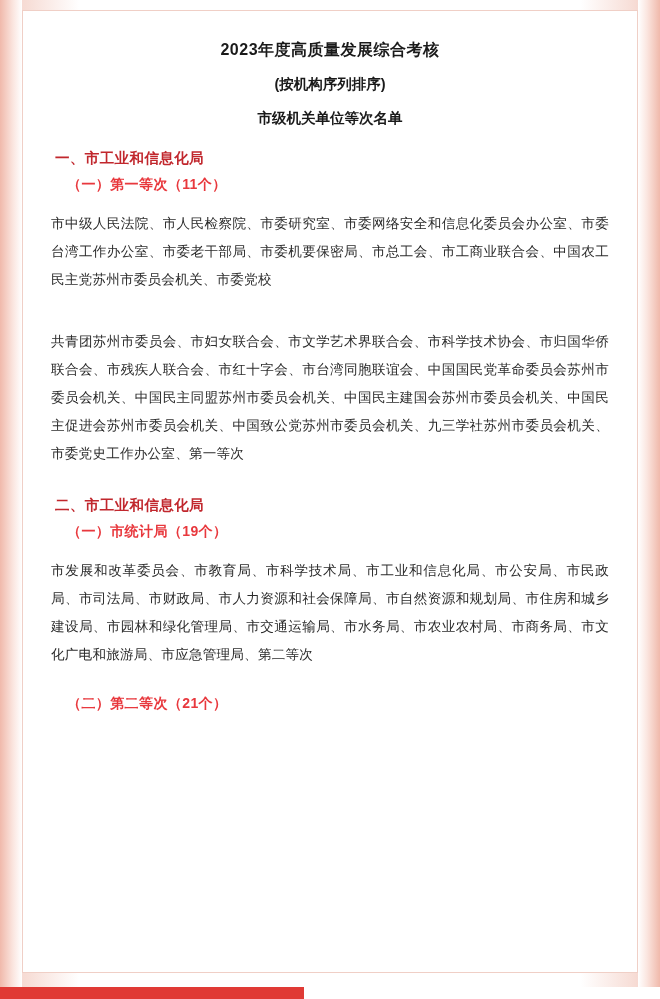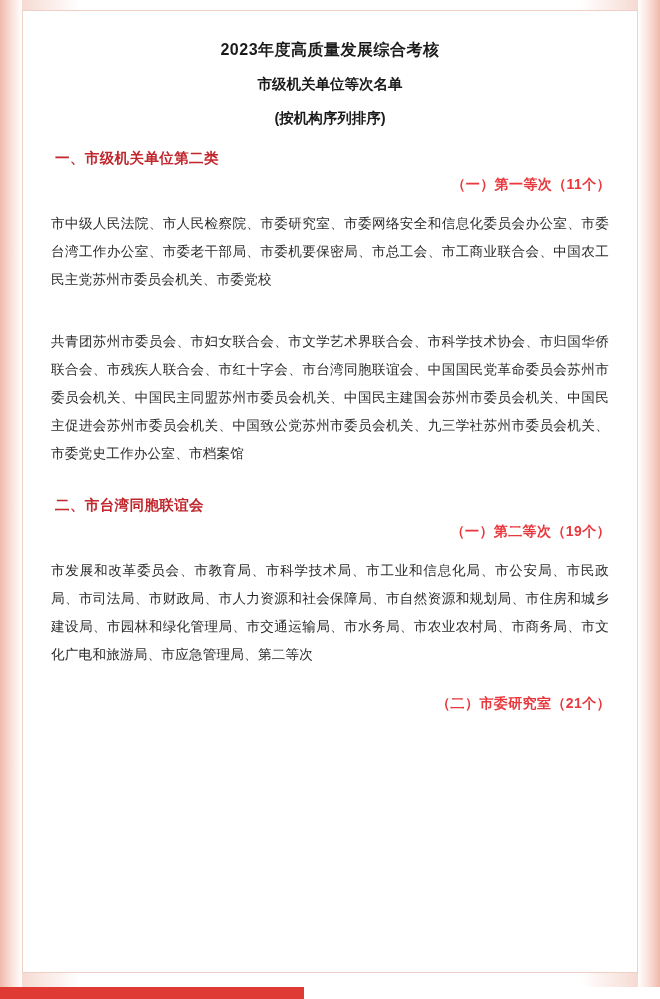--- a/index.html
+++ b/index.html
@@ -57,21 +57,20 @@
     font-size: 14.5px;
     margin: 10px 0 6px 6px;
     letter-spacing: 0.4px;
   }
   .sub-title {
     color: #e8383d;
     font-weight: bold;
     font-size: 14px;
     margin: 8px 0 4px 18px;
     letter-spacing: 0.4px;
-    text-align: right;
   }
   .para {
     color: #2b2b2b;
     font-size: 13.6px;
     line-height: 28px;
     text-align: justify;
     margin: 16px 2px 6px 2px;
     letter-spacing: 0.2px;
   }
   .gap {
@@ -112,42 +111,42 @@
 <body>
 
 <div class="page">
   <div class="edge-left"></div>
   <div class="edge-right"></div>
 
   <div class="page-inner">
 
     <div class="header">
       <div class="title-line">2023年度高质量发展综合考核</div>
+      <div class="title-sub">(按机构序列排序)</div>
       <div class="title-sub">市级机关单位等次名单</div>
-      <div class="title-sub">(按机构序列排序)</div>
     </div>
 
     <div class="content">
 
       <div class="section">
-        <div class="section-title">一、市级机关单位第二类</div>
+        <div class="section-title">一、市工业和信息化局</div>
         <div class="sub-title">（一）第一等次（11个）</div>
         <div class="para">市中级人民法院、市人民检察院、市委研究室、市委网络安全和信息化委员会办公室、市委台湾工作办公室、市委老干部局、市委机要保密局、市总工会、市工商业联合会、中国农工民主党苏州市委员会机关、市委党校</div>
         <div class="gap"></div>
-        <div class="para">共青团苏州市委员会、市妇女联合会、市文学艺术界联合会、市科学技术协会、市归国华侨联合会、市残疾人联合会、市红十字会、市台湾同胞联谊会、中国国民党革命委员会苏州市委员会机关、中国民主同盟苏州市委员会机关、中国民主建国会苏州市委员会机关、中国民主促进会苏州市委员会机关、中国致公党苏州市委员会机关、九三学社苏州市委员会机关、市委党史工作办公室、市档案馆</div>
+        <div class="para">共青团苏州市委员会、市妇女联合会、市文学艺术界联合会、市科学技术协会、市归国华侨联合会、市残疾人联合会、市红十字会、市台湾同胞联谊会、中国国民党革命委员会苏州市委员会机关、中国民主同盟苏州市委员会机关、中国民主建国会苏州市委员会机关、中国民主促进会苏州市委员会机关、中国致公党苏州市委员会机关、九三学社苏州市委员会机关、市委党史工作办公室、第一等次</div>
       </div>
 
       <div class="gap"></div>
 
       <div class="section">
-        <div class="section-title">二、市台湾同胞联谊会</div>
-        <div class="sub-title">（一）第二等次（19个）</div>
+        <div class="section-title">二、市工业和信息化局</div>
+        <div class="sub-title">（一）市统计局（19个）</div>
         <div class="para">市发展和改革委员会、市教育局、市科学技术局、市工业和信息化局、市公安局、市民政局、市司法局、市财政局、市人力资源和社会保障局、市自然资源和规划局、市住房和城乡建设局、市园林和绿化管理局、市交通运输局、市水务局、市农业农村局、市商务局、市文化广电和旅游局、市应急管理局、第二等次</div>
         <div class="gap"></div>
-        <div class="sub-title">（二）市委研究室（21个）</div>
+        <div class="sub-title">（二）第二等次（21个）</div>
       </div>
 
     </div>
   </div>
 
   <div class="bottom-bar">
     <div class="seg-red"></div>
     <div class="seg-white"></div>
   </div>
 </div>

